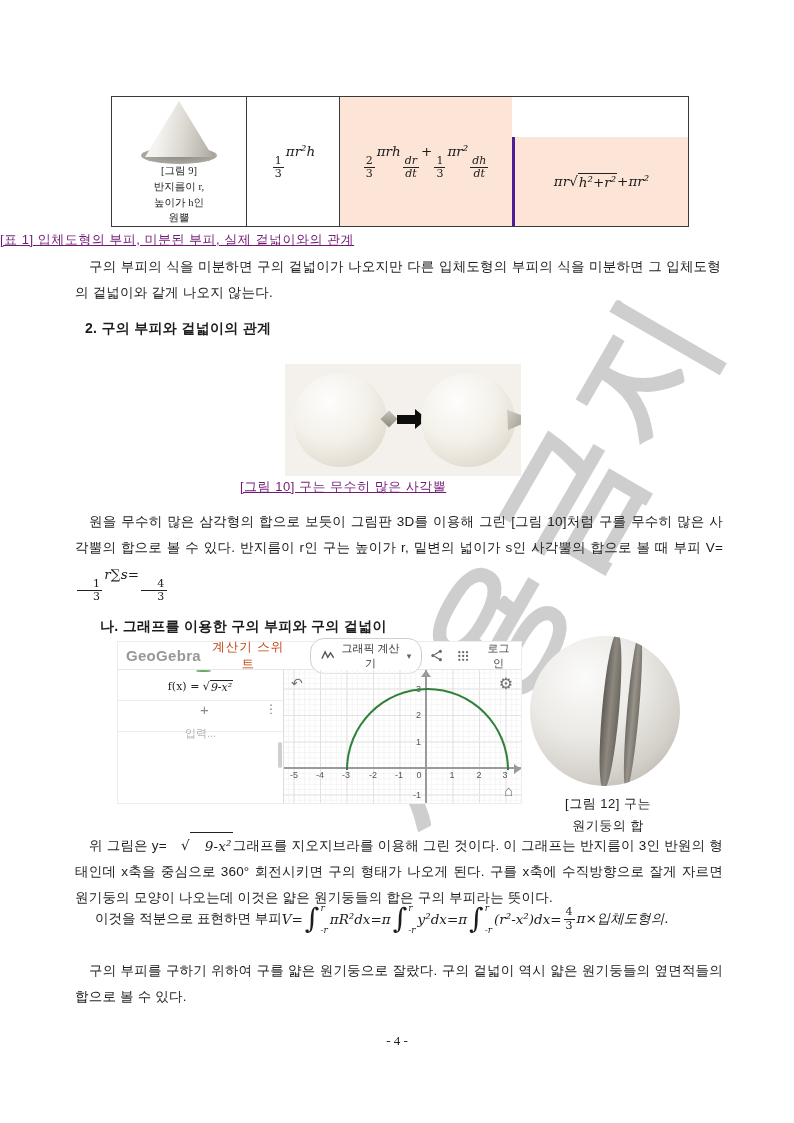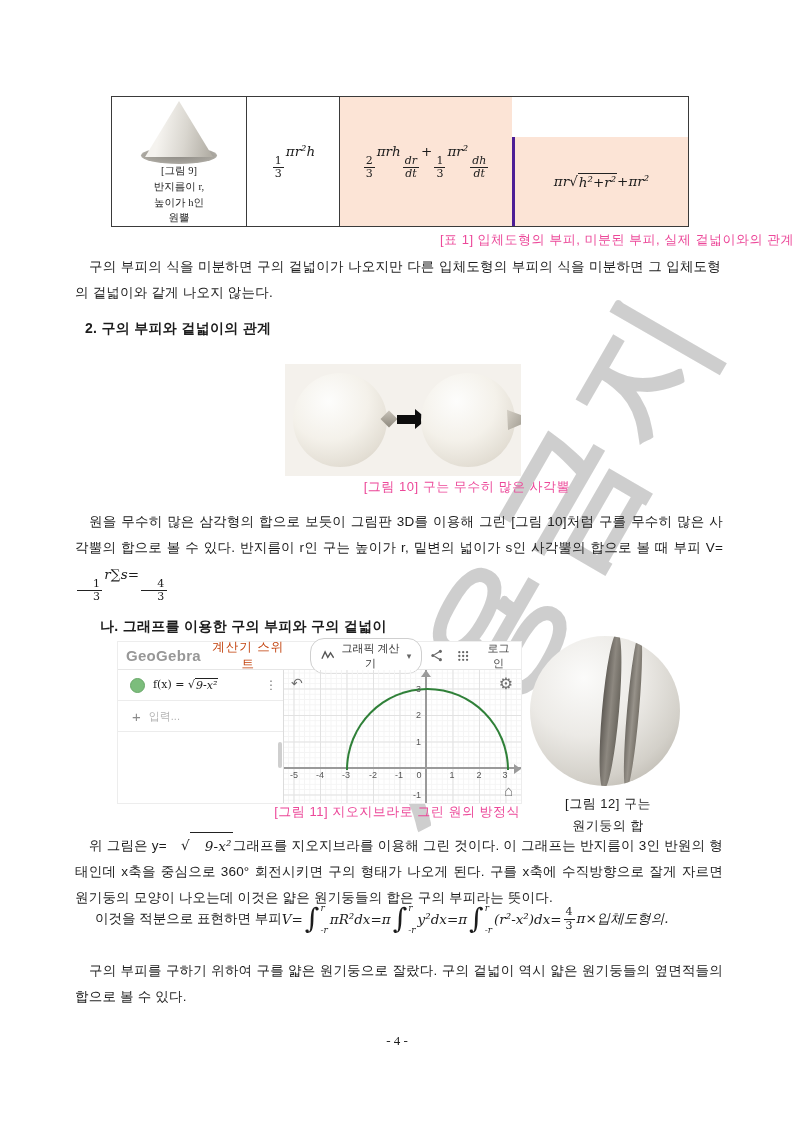--- a/index.html
+++ b/index.html
@@ -41,21 +41,21 @@
   .sqrt{display:inline-flex;align-items:stretch;font-family:"DejaVu Serif",serif;}
   .sqrt .rsign{font-style:normal;}
   .sqrt .rad{border-top:1px solid #222;font-style:italic;padding:0 1px;}
   .intgrl{display:inline-flex;align-items:center;margin:0 2px;}
   .intgrl .isign{font-size:28px;line-height:1;font-family:"DejaVu Serif",serif;font-style:normal;}
   .intgrl .ilims{display:inline-flex;flex-direction:column;justify-content:space-between;height:32px;
     font-size:9px;font-family:"DejaVu Serif",serif;font-style:italic;margin-left:1px;}
   .fsize13{font-size:13.5px;}
 
   
-  .cap{font-size:13px;color:#ec4899;text-align:right;letter-spacing:0.5px;}
+  .cap{font-size:13px;color:#701a75;text-align:left;letter-spacing:0.5px;text-decoration:underline;}
   .para{font-size:13.5px;line-height:1.95;text-align:justify;text-indent:14px;letter-spacing:0.2px;}
   .hd{font-weight:700;font-size:14px;letter-spacing:0.3px;}
 
   
   #fig10{left:285px;top:364px;width:236px;height:112px;background:#f4f1ec;overflow:hidden;}
   .sph{position:absolute;border-radius:50%;
     background:radial-gradient(circle at 38% 30%, #fdfdfc 0%, #f4f1ea 45%, #e3ded4 75%, #cdc7ba 100%);}
   #f10-s1{left:8px;top:9px;width:94px;height:94px;}
   #f10-s2{left:136px;top:9px;width:94px;height:94px;}
   #f10-diamond{position:absolute;left:98px;top:49px;width:12px;height:12px;transform:rotate(45deg);
@@ -70,21 +70,21 @@
   #gg{left:117px;top:641px;width:403px;height:161px;background:#fff;border:1px solid #ededed;}
   #gg-head{height:27px;display:flex;align-items:center;border-bottom:1px solid #e6e6e6;padding:0 8px;gap:8px;text-align:center;}
   #gg-brand{color:#979797;font-size:15px;font-weight:600;letter-spacing:0.3px;}
   #gg-suite{color:#c2410c;font-size:12.5px;letter-spacing:1px;}
   #gg-pill{display:flex;align-items:center;gap:5px;border:1px solid #cfcfcf;border-radius:14px;
     padding:2px 10px;font-size:11px;color:#333;margin-left:14px;background:#fff;cursor:pointer;}
   #gg-icons{margin-left:auto;display:flex;align-items:center;gap:14px;}
   #gg-login{font-size:11px;color:#444;cursor:pointer;}
   #gg-body{display:flex;height:133px;}
   #gg-alg{width:165px;border-right:1px solid #dcdcdc;position:relative;}
-  .alg-row{display:flex;align-items:center;height:30px;border-bottom:1px solid #ececec;padding:0 6px;gap:8px;}
+  .alg-row{display:flex;align-items:center;height:30px;border-bottom:1px solid #ececec;padding:0 6px;gap:8px;flex-direction:column;}
   .alg-dot{width:13px;height:13px;border-radius:50%;background:#7cbd7c;border:1px solid #69a869;margin-left:6px;}
   .alg-expr{font-size:11px;color:#222;}
   .alg-menu{margin-left:auto;color:#777;font-size:12px;cursor:pointer;}
   .alg-plus{color:#8a8a8a;font-size:15px;margin-left:8px;}
   .alg-placeholder{color:#b3b3b3;font-size:11px;}
   #alg-scroll{position:absolute;right:1px;top:72px;width:4px;height:26px;background:#cfcfcf;border-radius:2px;}
   #gg-graph{position:relative;flex:1;overflow:hidden;
     background-image:
       linear-gradient(to right,#e2e2e2 1px,transparent 1px),
       linear-gradient(to bottom,#e2e2e2 1px,transparent 1px),
@@ -276,21 +276,20 @@
 
   <div id="fig12" class="abs z2">
     <div class="band" id="band1"></div>
     <div class="band" id="band2"></div>
   </div>
   <div id="fig12cap" class="abs z2">
     <div>[그림 12] 구는</div>
     <div>원기둥의 합</div>
   </div>
 
-  <div class="abs cap z2" style="left:117px;width:403px;top:803px;">[그림 11] 지오지브라로 그린 원의 방정식</div>
 
   <p class="abs para z2" style="left:75px;width:648px;top:818px;">
     <span>위 그림은 y=</span><span class="sqrt math">
         <span class="rsign">√</span>
         <span class="rad">9-x²</span>
       </span><span>그래프를 지오지브라를 이용해 그린 것이다. 이 그래프는 반지름이 3인 반원의 형태인데 x축을 중심으로 360° 회전시키면 구의 형태가 나오게 된다. 구를 x축에 수직방향으로 잘게 자르면 원기둥의 모양이 나오는데 이것은 얇은 원기둥들의 합은 구의 부피라는 뜻이다.</span>
   </p>
 
   <div class="abs z2" style="left:95px;top:903px;width:640px;font-size:13.5px;display:flex;align-items:center;flex-wrap:nowrap;">
     <span>이것을 적분으로 표현하면 부피 </span>

